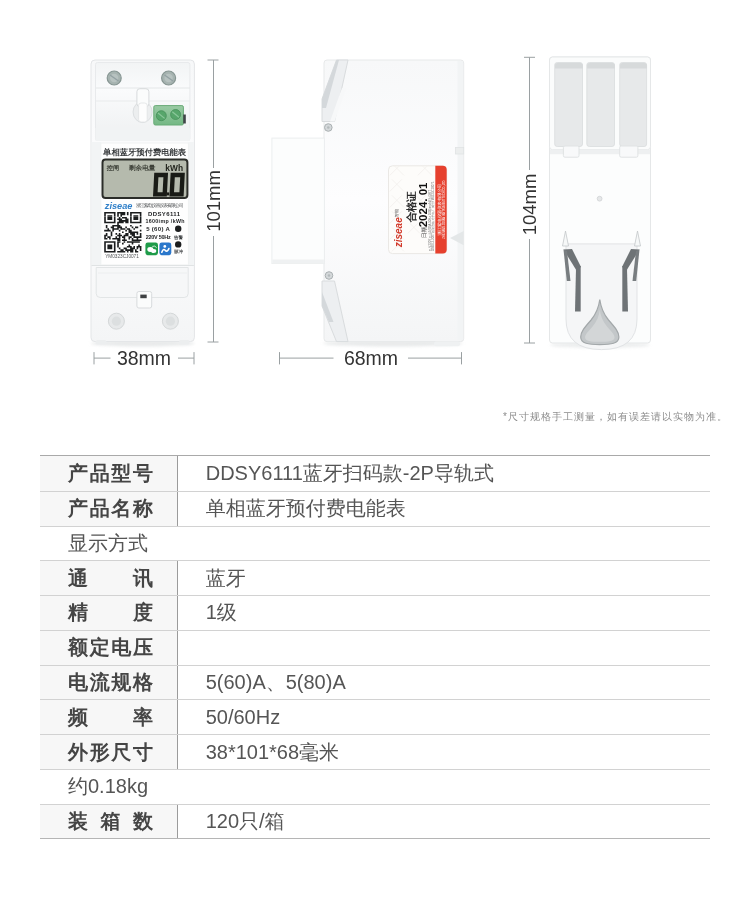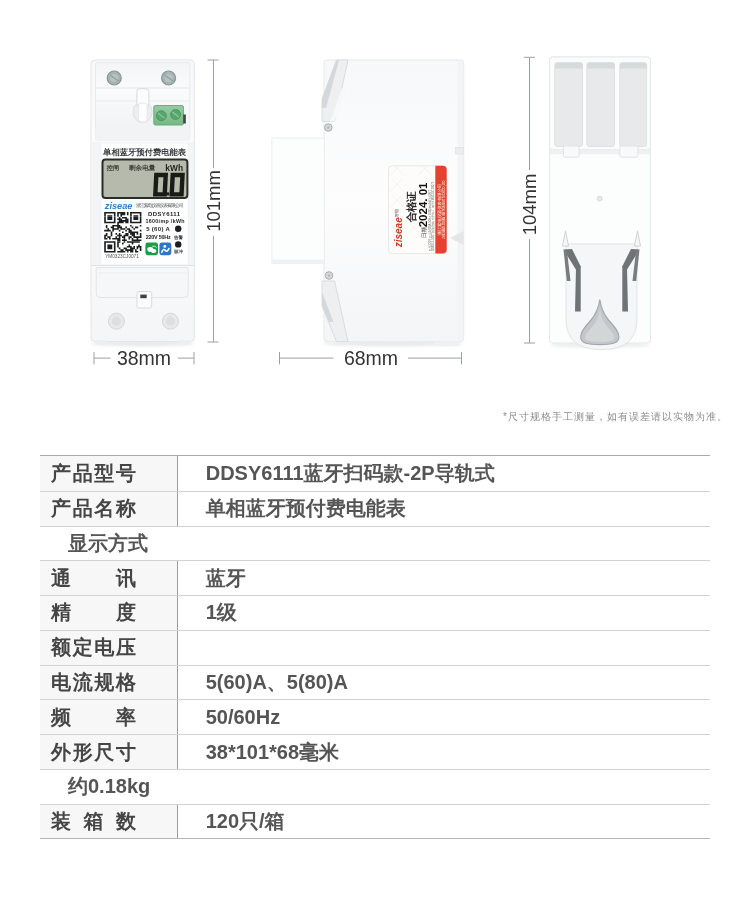--- a/index.html
+++ b/index.html
@@ -5,22 +5,22 @@
 <style>
   html,body{margin:0;padding:0;background:#fff;}
   body{font-family:"Liberation Sans",sans-serif;}
   .page{position:relative;width:750px;height:922px;background:#fff;overflow:hidden;}
   .scene{position:absolute;left:0;top:0;}
   .note{position:absolute;top:410px;right:22px;font-size:10px;color:#8b8b8b;letter-spacing:1px;}
   .spec{position:absolute;left:40px;top:455px;width:670px;border-top:1px solid #a9a9a9;border-bottom:1px solid #b5b5b5;}
   .row{display:flex;height:34.77px;box-sizing:border-box;border-top:1px solid #d2d2d2;}
   .row:first-child{border-top:none;}
   .lab{width:137.7px;box-sizing:border-box;background:#f7f7f7;border-right:1px solid #9b9b9b;display:flex;align-items:center;}
-  .lab span{display:inline-block;width:85px;margin-left:11px;font-weight:bold;font-size:20px;color:#454545;text-align:justify;text-align-last:justify;}
-  .val{flex:1;display:flex;align-items:center;padding-left:28px;font-size:20px;color:#555;font-weight:bold;}
+  .lab span{display:inline-block;width:85px;margin-left:28px;font-weight:bold;font-size:20px;color:#454545;text-align:justify;text-align-last:justify;}
+  .val{flex:1;display:flex;align-items:center;padding-left:28px;font-size:20px;color:#555;}
 </style>
 </head>
 <body>
 <div class="page">
 <svg class="scene" width="750" height="430" viewBox="0 0 750 430">
 <defs>
   <linearGradient id="shellg" x1="0" y1="0" x2="0" y2="1">
     <stop offset="0" stop-color="#f7f8f9"></stop>
           <stop offset="0.5" stop-color="#fdfdfe"></stop>
           <stop offset="1" stop-color="#f4f5f6"></stop>

